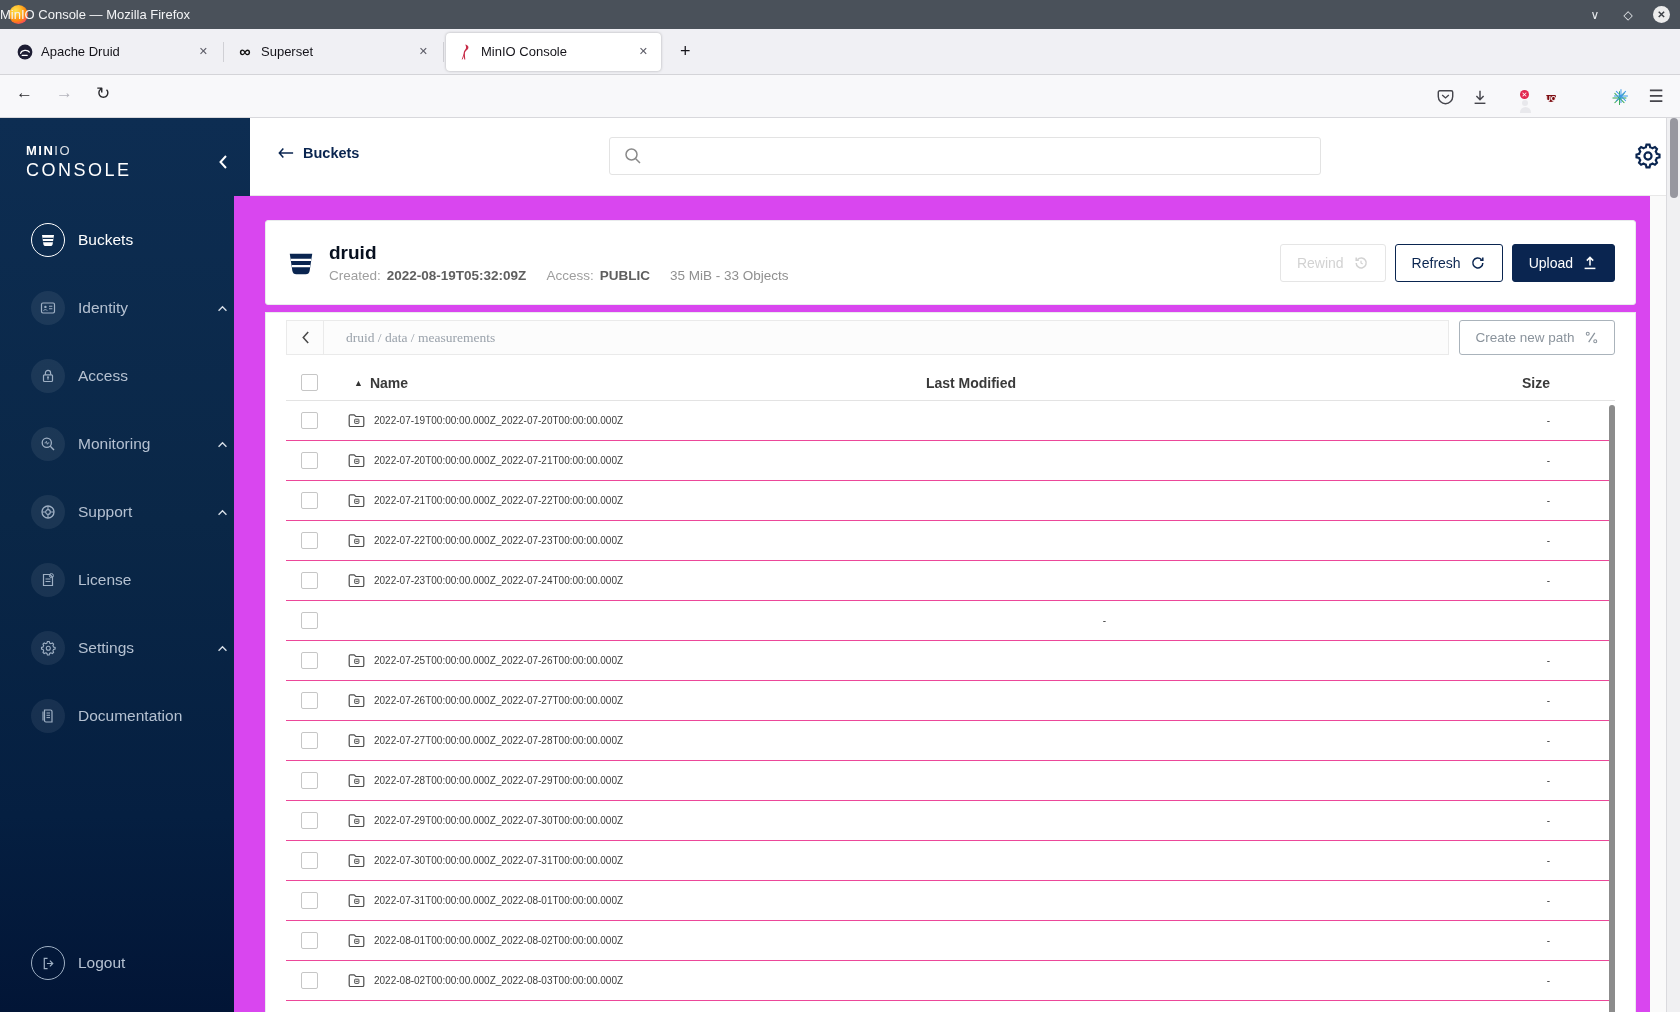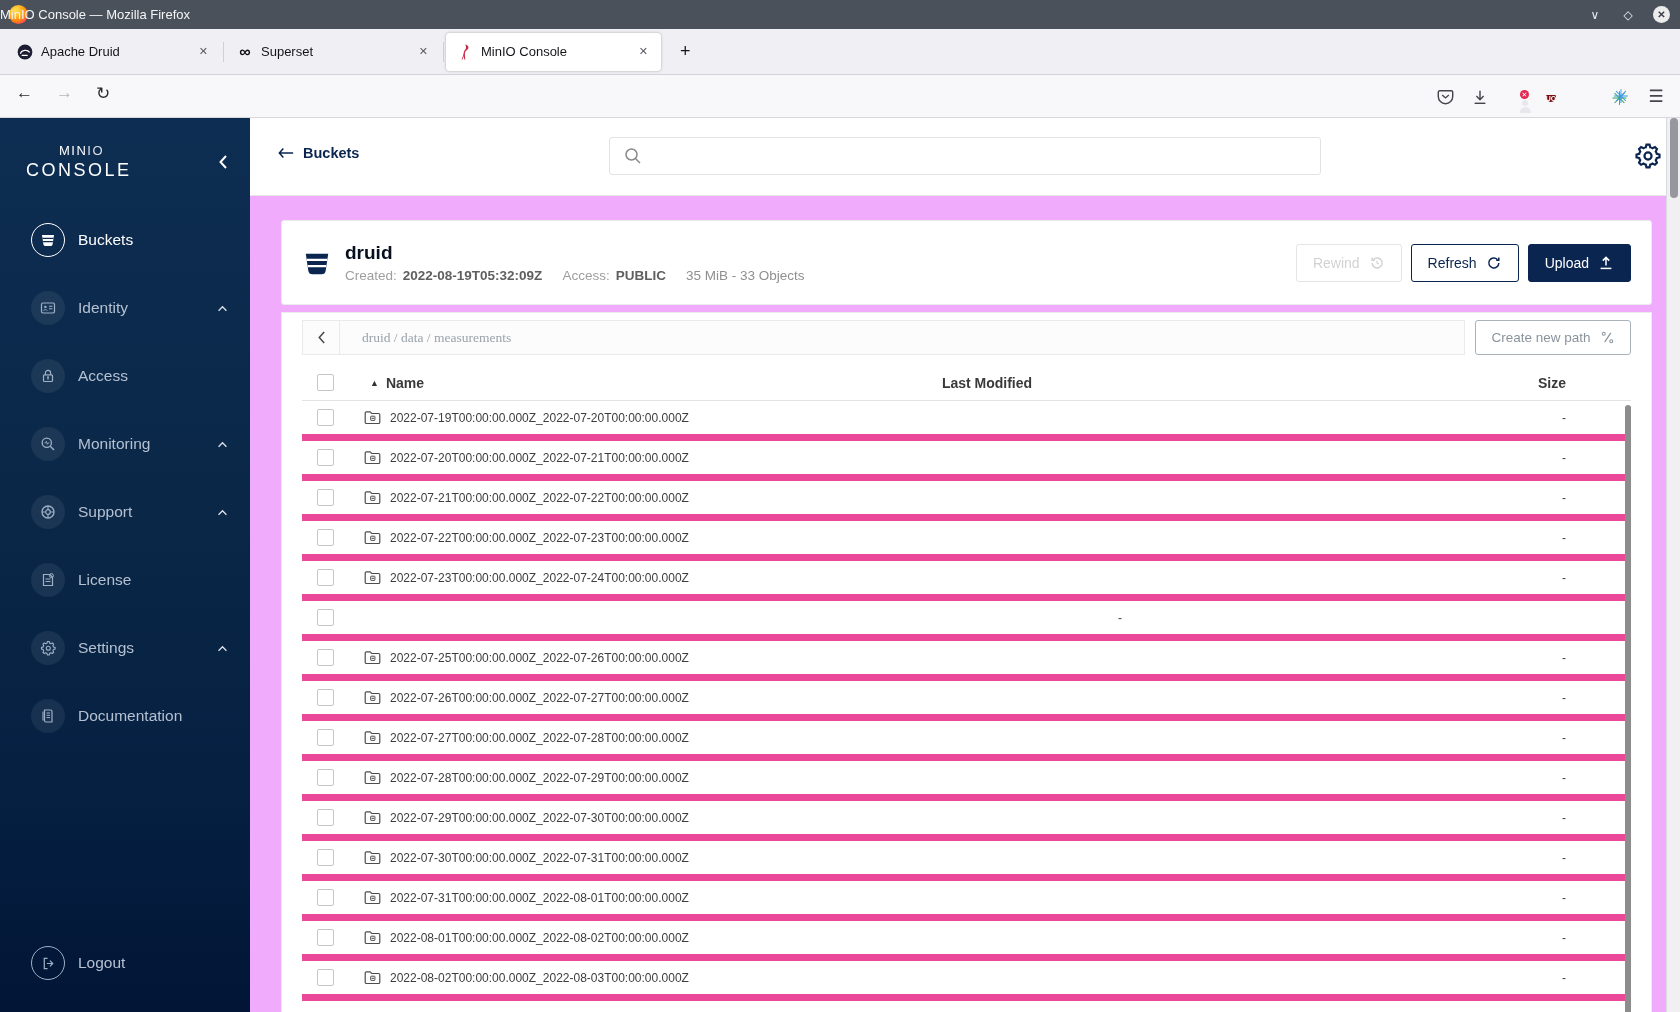--- a/index.html
+++ b/index.html
@@ -64,21 +64,21 @@
   .pagebar { position:absolute; right:0; top:118px; width:14px; height:894px;
     background:#f0f0f2; border-left:1px solid #dadade; }
   .pagebar .thumb { position:absolute; left:3px; top:0; width:8px; height:80px; background:#97979f; border-radius:4px; }
 
   
   .sidebar { position:absolute; left:0; top:118px; width:250px; height:894px;
     background:linear-gradient(180deg, #0d2d52 0%, #0a2747 45%, #051f41 78%, #021536 100%);
     color:#b5c1d1; overflow:hidden; }
   .logo { position:absolute; left:26px; top:26px; color:#fff; line-height:1; }
   .logo-top { font-size:13px; letter-spacing:1.5px; }
-  .logo-top b { font-weight:normal;margin-left:33px; } .logo-top span { font-weight:300; opacity:.85; }
+  .logo-top b { font-weight:bold; } .logo-top span { font-weight:300; opacity:.85; }
   .logo-bottom { font-size:18px; font-weight:300; letter-spacing:2.5px; margin-top:4px; }
   .collapse { position:absolute; right:22px; top:36px; color:#fff; }
   .side-items { position:absolute; top:88px; left:0; right:0; }
   .side-item { height:68px; display:flex; align-items:center; padding-left:31px; position:relative; font-size:15.5px; }
   .side-ic { width:34px; height:34px; border-radius:50%; background:rgba(255,255,255,.07);
     display:flex; align-items:center; justify-content:center; margin-right:13px; color:#9fb0c4; flex:0 0 34px; }
   .side-item.selected { color:#fff; }
   .side-item.selected .side-ic { background:transparent; border:1.5px solid #fff; color:#fff; }
   .side-chev { position:absolute; right:22px; color:#d6dde6; }
   .logout { position:absolute; left:31px; top:828px; height:34px; display:flex; align-items:center; font-size:15.5px; color:#b5c1d1; }
@@ -89,21 +89,21 @@
   .back-link { position:absolute; left:28px; top:27px; display:flex; align-items:center; gap:9px;
     color:#0A2550; font-size:14.5px; font-weight:bold; }
   .search-box { position:absolute; left:359px; top:19px; width:712px; height:38px;
     border:1px solid #e3e3e3; border-radius:3px; background:#fff; display:flex; align-items:center; padding:0 12px 0 14px; }
   .search-box input { border:none; outline:none; flex:1; font-size:13px; color:#444;
     font-family:"Liberation Sans", sans-serif; }
   .search-box input::placeholder { color:#9d9d9d; }
   .hdr-gear { position:absolute; right:4px; top:24px; width:28px; height:28px; color:#0A2550; }
 
   
-  .content { position:absolute; left:250px; top:196px; width:1416px; height:816px; background:#f0abfc; }
+  .content { position:absolute; left:234px; top:196px; width:1416px; height:816px; background:#d946ef; }
   .card1 { position:absolute; left:31px; top:24px; width:1371px; height:85px;
     background:#fff; border:1px solid #e9ebed; border-radius:3px; display:flex; align-items:center; padding:0 20px; }
   .bucket-big { width:30px; height:30px; color:#0A2550; margin-right:13px; }
   .bname { font-size:19px; font-weight:bold; color:#07101f; line-height:1.15; }
   .bmeta { font-size:13.5px; color:#9e9e9e; margin-top:5px; display:flex; gap:6px; align-items:center; }
   .bmeta b { color:#5f5f5f; margin-right:14px; }
   .bmeta .summary { color:#8f8f8f; }
   .card-btns { margin-left:auto; display:flex; gap:9px;border-radius:15px; }
   .btn { height:38px; border-radius:3px; font-size:14px; display:flex; align-items:center; gap:9px;
     padding:0 16px; background:#fff; border:1px solid #0A2550; color:#0A2550; }
@@ -117,21 +117,21 @@
     display:flex; align-items:center; }
   .crumb-back { width:37px; height:100%; border-right:1px solid #eaeaea;
     display:flex; align-items:center; justify-content:center; color:#4a4a4a; }
   .crumb-path { padding-left:22px; font-size:13.5px; color:#9aa2ab;font-family:Liberation Serif, serif; }
   .create-path { width:156px; height:35px; border:1px solid #aab3bb; border-radius:3px; background:#fff;
     color:#8a939c; font-size:13.5px; display:flex; align-items:center; justify-content:center; gap:9px; }
 
   .otable { position:relative; margin-top:10px; }
   .trow { display:grid; grid-template-columns:48px 437px 400px 1fr; align-items:center; }
   .thead { height:36px; font-weight:bold; font-size:14px; color:#3a3a3a; border-bottom:1px solid #e3e3e3; }
-  .tbody .trow { height:40px; border-bottom:7px solid #ec4899; font-size:12px; color:#3c3c3c; }
+  .tbody .trow { height:40px; border-bottom:1px solid #ec4899; font-size:10px; color:#3c3c3c; }
   .cb { width:17px; height:17px; border:1.5px solid #c6c6c6; border-radius:2px; background:#fff; margin-left:15px; }
   .col-name-h { display:flex; align-items:center; gap:7px; padding-left:20px; }
   .sort-ic { font-size:9px; color:#333; }
   .col-name { display:flex; align-items:center; gap:9px; padding-left:14px; }
   .col-name svg { flex:0 0 17px; color:#4d4d4d; }
   .col-mod { text-align:center; }
   .col-size { text-align:right; padding-right:65px; }
   .tbl-scroll { position:absolute; right:0; top:40px; width:6px; height:620px; background:#8c8c8c; border-radius:3px; }
 
   svg { display:block; }

